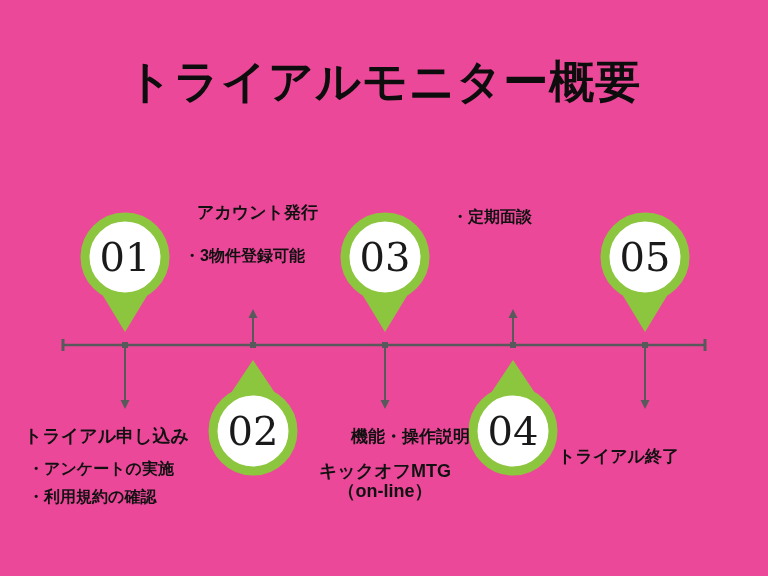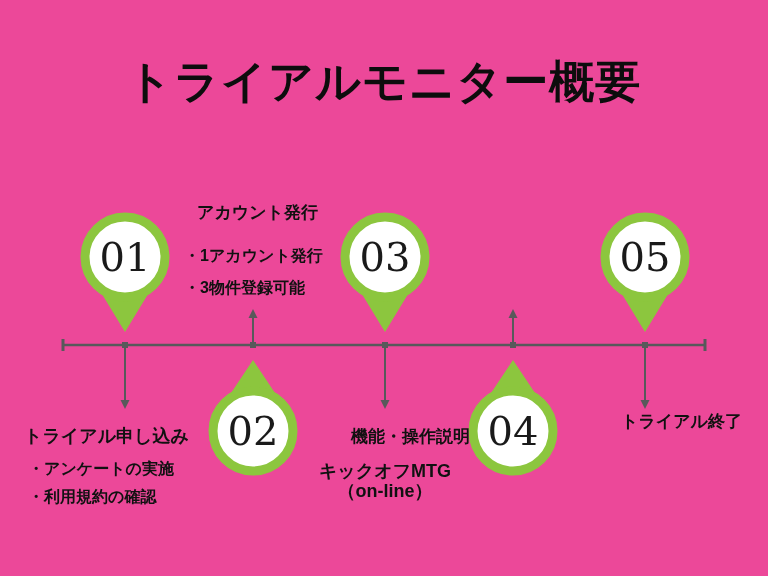--- a/index.html
+++ b/index.html
@@ -36,21 +36,21 @@
   .block-top .step-details div{line-height:32px;}
   
   .block-s1{left:24px;top:424px;}
   .block-s1 .step-label{font-size:18px;margin-bottom:7px;}
   .block-s1 .step-details div{line-height:28px;padding-left:4px;}
   .block-s2{left:184px;top:201px;}
   .block-s3{left:300px;top:425px;width:170px;text-align:center;}
   .block-s3 .step-label{font-size:17px;margin-bottom:13px;text-align:right;}
   .block-s3 .step-details div{font-size:18px;line-height:20px;}
   .block-s4{left:452px;top:201px;}
-  .block-s5{left:558px;top:410px;width:184px;text-align:right;}
+  .block-s5{left:558px;top:445px;width:184px;text-align:left;}
   .block-s5 .step-label{font-size:17px;margin-bottom:9px;}
   .block-s5 .step-details div{font-size:17px;line-height:22px;}
 </style>
 </head>
 <body>
 
 <div class="slide">
 
   <div class="title">トライアルモニター概要</div>
 
@@ -122,35 +122,35 @@
     <div class="step-label">トライアル申し込み</div>
     <div class="step-details">
       <div>・アンケートの実施</div>
       <div>・利用規約の確認</div>
     </div>
   </div>
 
   <div class="step-text block-top block-s2">
     <div class="step-label">アカウント発行</div>
     <div class="step-details">
-      <div>・1アカウント発行</div>
       <div>・3物件登録可能</div>
     </div>
   </div>
 
   <div class="step-text block-s3">
     <div class="step-label">機能・操作説明</div>
     <div class="step-details">
       <div>キックオフMTG</div>
       <div>（on-line）</div>
     </div>
   </div>
 
   <div class="step-text block-top block-s4">
     <div class="step-details">
+      <div>・定期面談</div>
     </div>
   </div>
 
   <div class="step-text block-s5">
     <div class="step-label">トライアル終了</div>
   </div>
 
 </div>
 
 </body></html>

